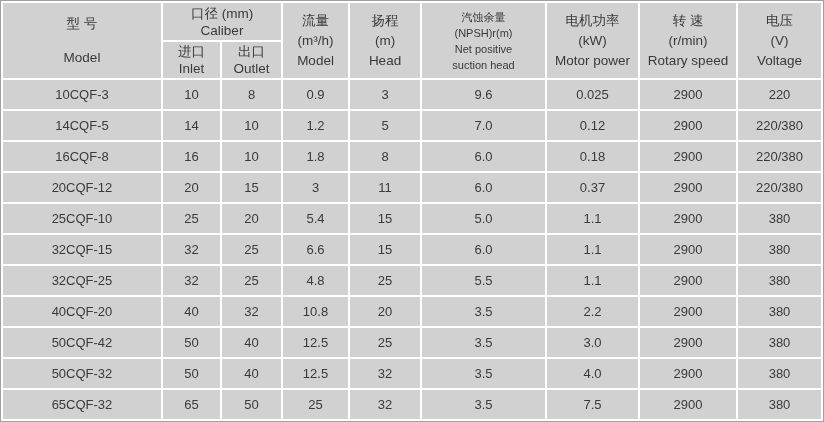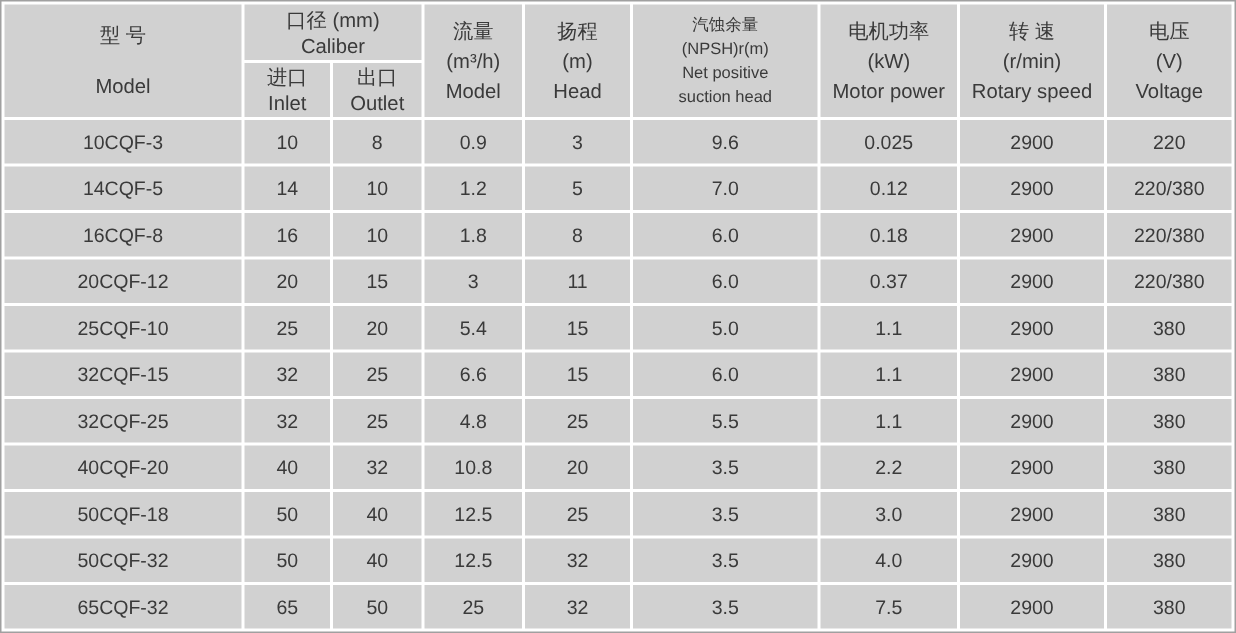--- a/index.html
+++ b/index.html
@@ -230,21 +230,21 @@
     <td>32</td>
     <td>10.8</td>
     <td>20</td>
     <td>3.5</td>
     <td>2.2</td>
     <td>2900</td>
     <td>380</td>
   </tr>
 
   <tr>
-    <td>50CQF-18</td>
+    <td>50CQF-42</td>
     <td>50</td>
     <td>40</td>
     <td>12.5</td>
     <td>25</td>
     <td>3.5</td>
     <td>3.0</td>
     <td>2900</td>
     <td>380</td>
   </tr>
 

